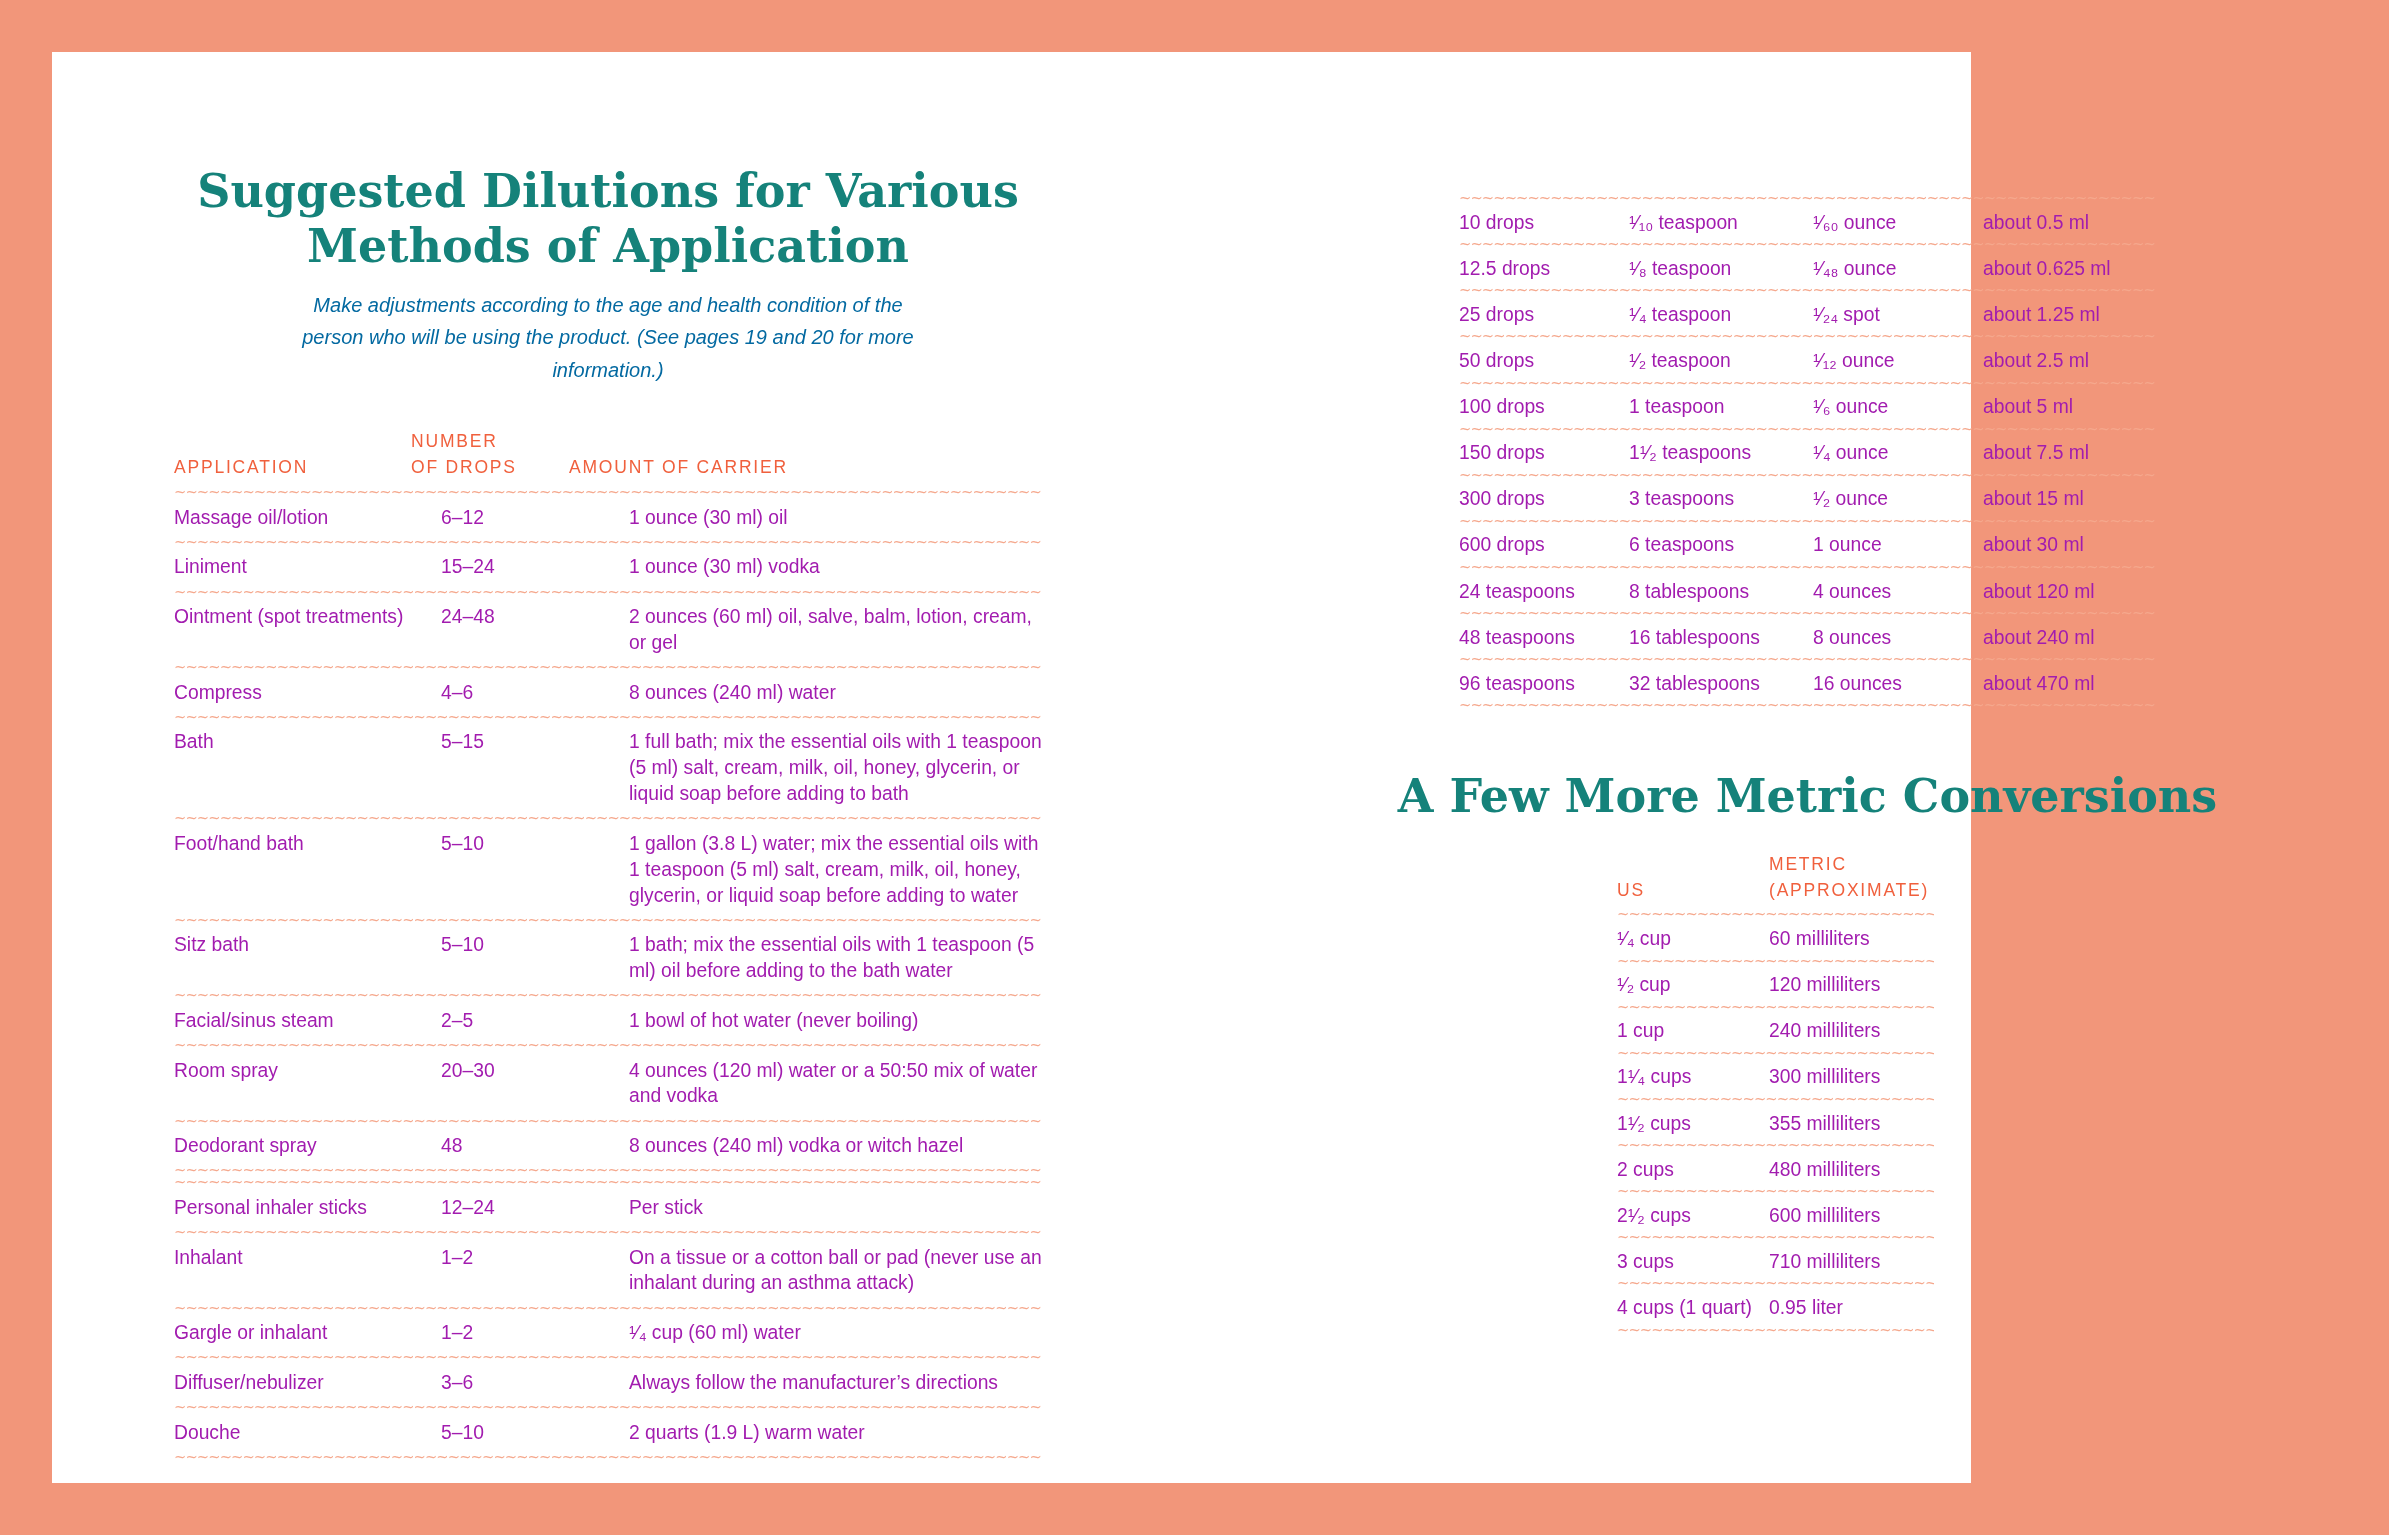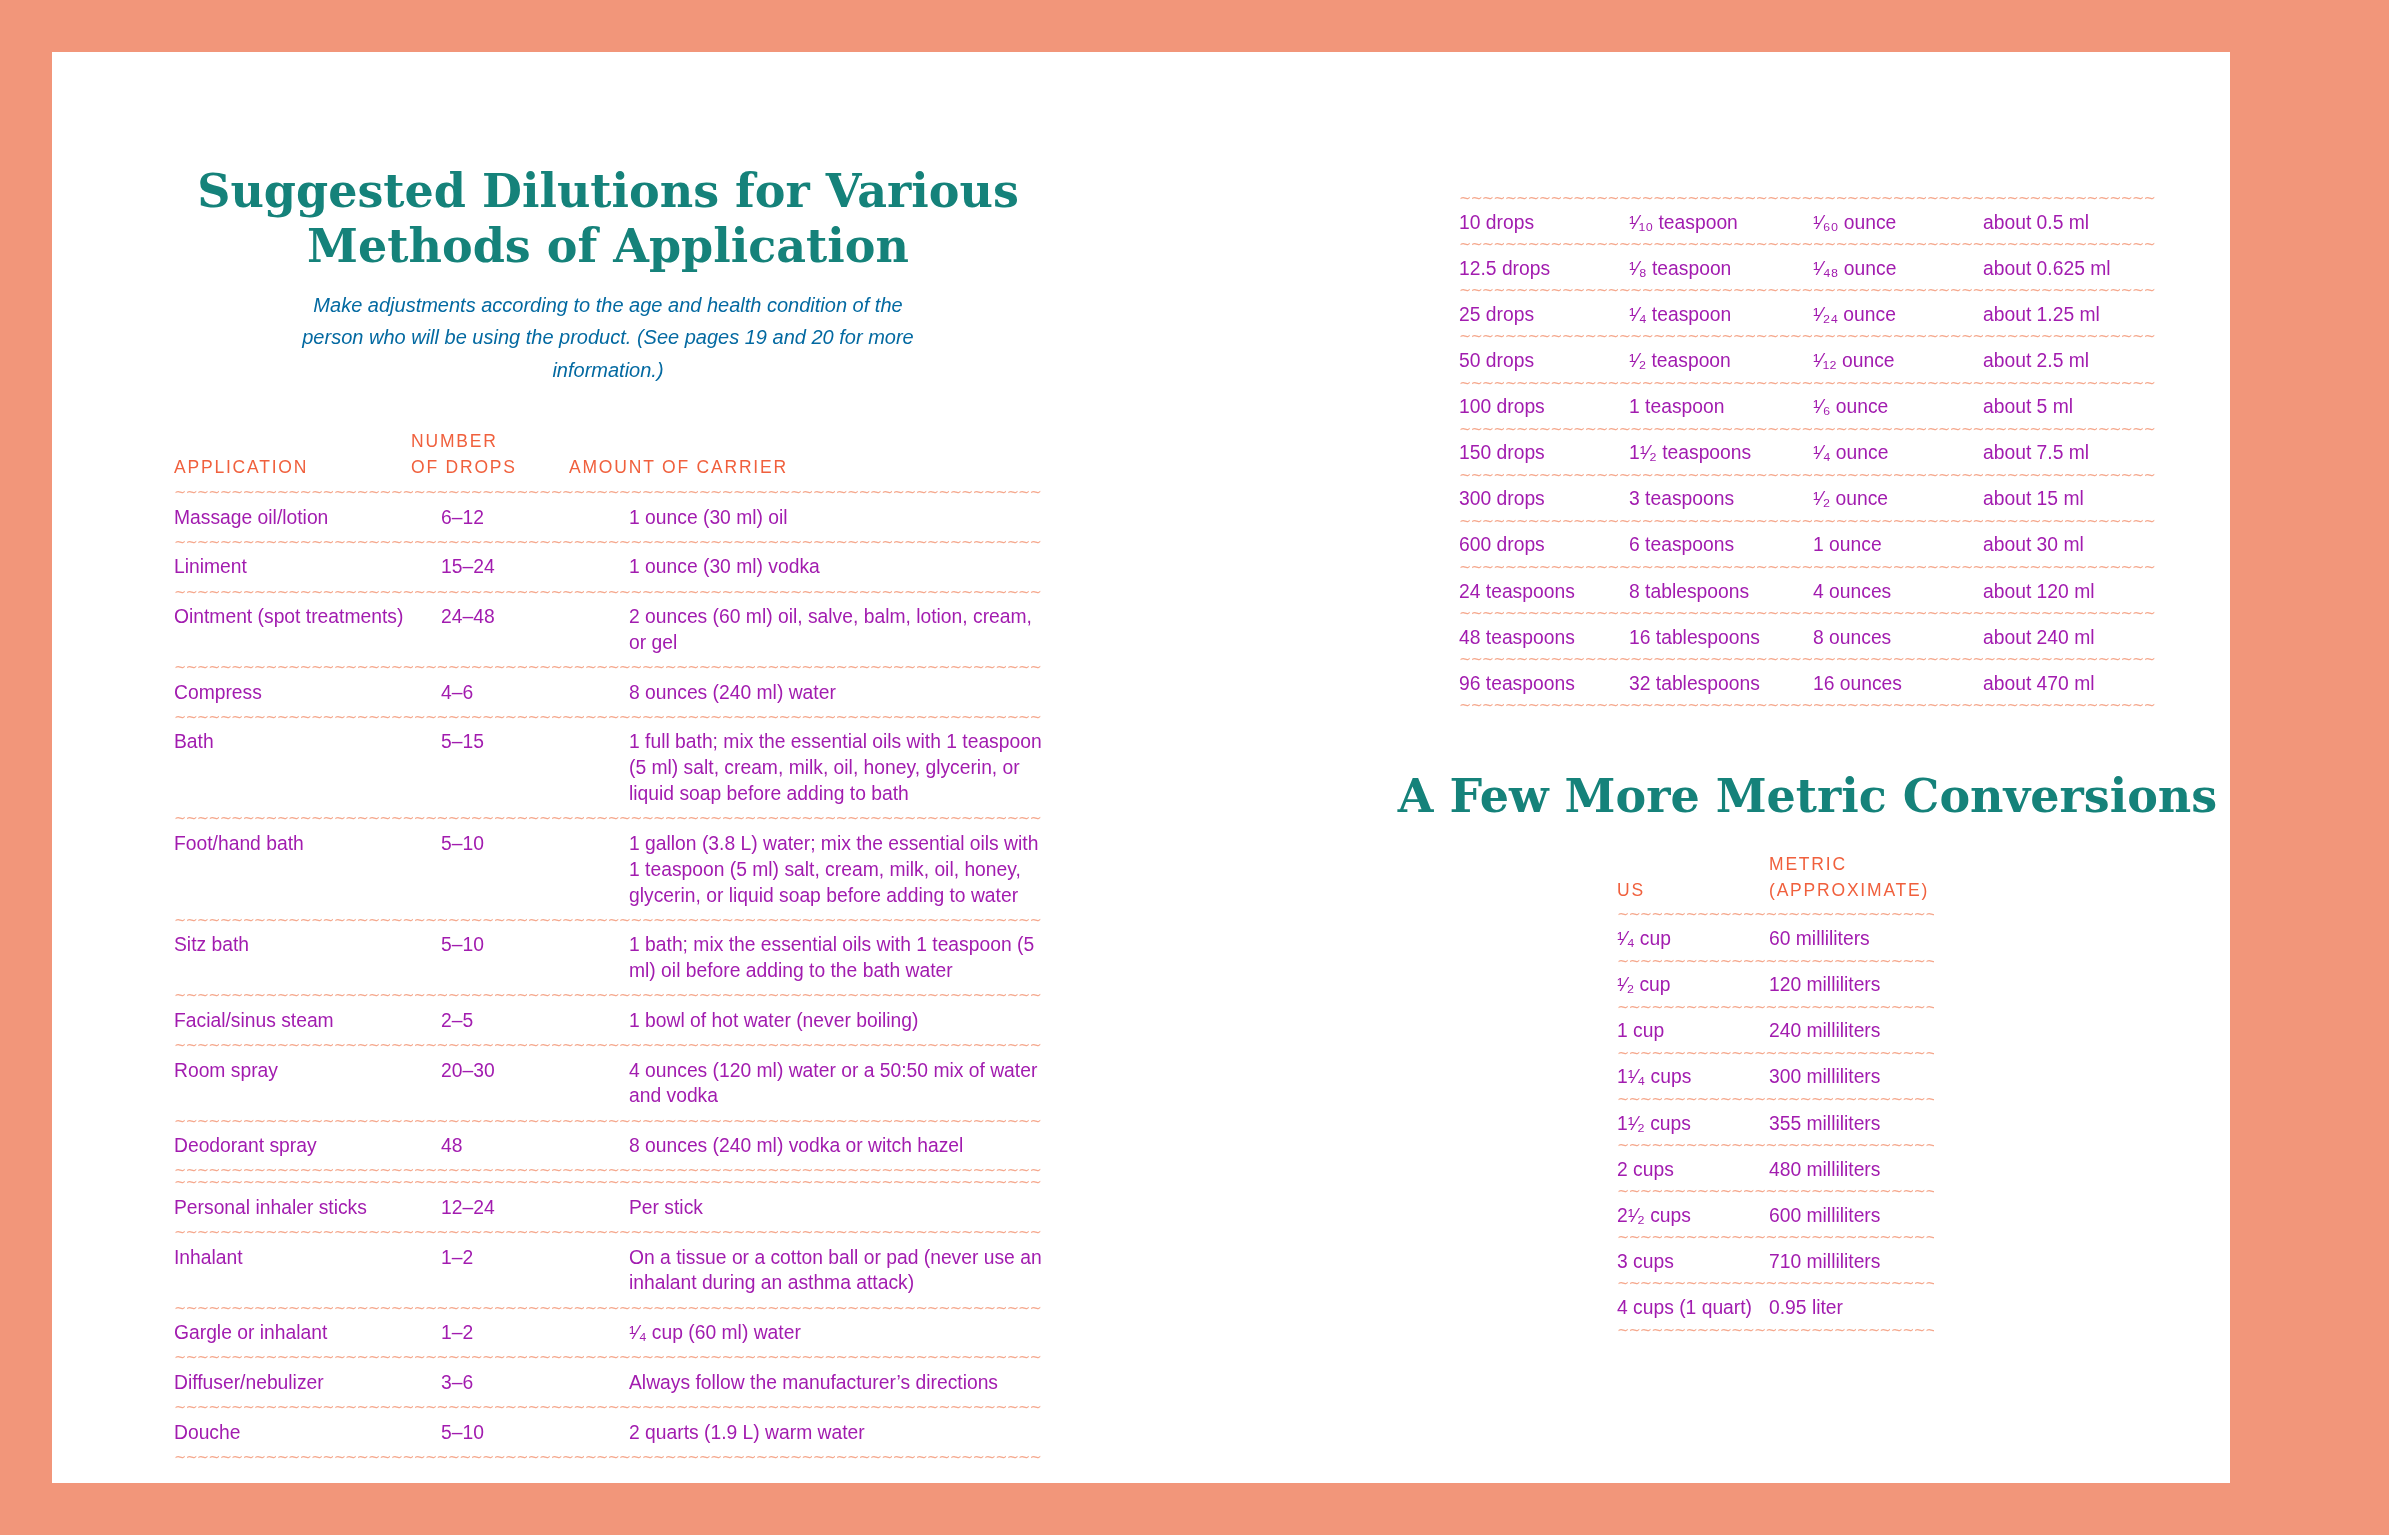--- a/index.html
+++ b/index.html
@@ -6,21 +6,21 @@
   body {
     width: 2389px; height: 1536px;
     background: #F2967A;
     position: relative;
     overflow: hidden;
     font-family: "Liberation Sans", "DejaVu Sans", sans-serif;
   }
   .page {
     position: absolute;
     left: 52px; top: 52px;
-    width: 2178px; height: 1431px;
+    width: 1919px; height: 1431px;
     background: #FFFFFF;
   }
 
   
   .display-title {
     font-family: "DejaVu Serif", serif;
     font-weight: bold;
     color: #15827A;
     font-size: 46px;
     line-height: 1.2;
@@ -269,21 +269,21 @@
         <div class="cc1">12.5 drops</div>
         <div class="cc2">¹⁄₈ teaspoon</div>
         <div class="cc3">¹⁄₄₈ ounce</div>
         <div class="cc4">about 0.625 ml</div>
       </div>
       <div class="wave">~~~~~~~~~~~~~~~~~~~~~~~~~~~~~~~~~~~~~~~~~~~~~~~~~~~~~~~~~~~~~~~~~~~~~~~~~~~~~~~~~~~~~~~~~~~~~~~~~~~~~~~~~~~~~~~~~~~~~~~~~~~~~~~~~~~~~~~~~~~~~~~~~~~~~~~~~~~~~~~~~~~~~~~~~~~~~~~~~~~~~~~~~~~~~~~~~~~~~~~~~~~~~~~~~~~~~~~~~~~~~~~~~~~~~~~~~~~~~~~~~~~~~~~~~~~~~~~~~~~~~~~~~~~~~~~~~~~~~~~~~~~~~~~~~~~~~~~~~~~~</div>
 
       <div class="row4 body-text">
         <div class="cc1">25 drops</div>
         <div class="cc2">¹⁄₄ teaspoon</div>
-        <div class="cc3">¹⁄₂₄ ounce</div>
+        <div class="cc3">¹⁄₂₄ spot</div>
         <div class="cc4">about 1.25 ml</div>
       </div>
       <div class="wave">~~~~~~~~~~~~~~~~~~~~~~~~~~~~~~~~~~~~~~~~~~~~~~~~~~~~~~~~~~~~~~~~~~~~~~~~~~~~~~~~~~~~~~~~~~~~~~~~~~~~~~~~~~~~~~~~~~~~~~~~~~~~~~~~~~~~~~~~~~~~~~~~~~~~~~~~~~~~~~~~~~~~~~~~~~~~~~~~~~~~~~~~~~~~~~~~~~~~~~~~~~~~~~~~~~~~~~~~~~~~~~~~~~~~~~~~~~~~~~~~~~~~~~~~~~~~~~~~~~~~~~~~~~~~~~~~~~~~~~~~~~~~~~~~~~~~~~~~~~~~</div>
 
       <div class="row4 body-text">
         <div class="cc1">50 drops</div>
         <div class="cc2">¹⁄₂ teaspoon</div>
         <div class="cc3">¹⁄₁₂ ounce</div>
         <div class="cc4">about 2.5 ml</div>
       </div>

